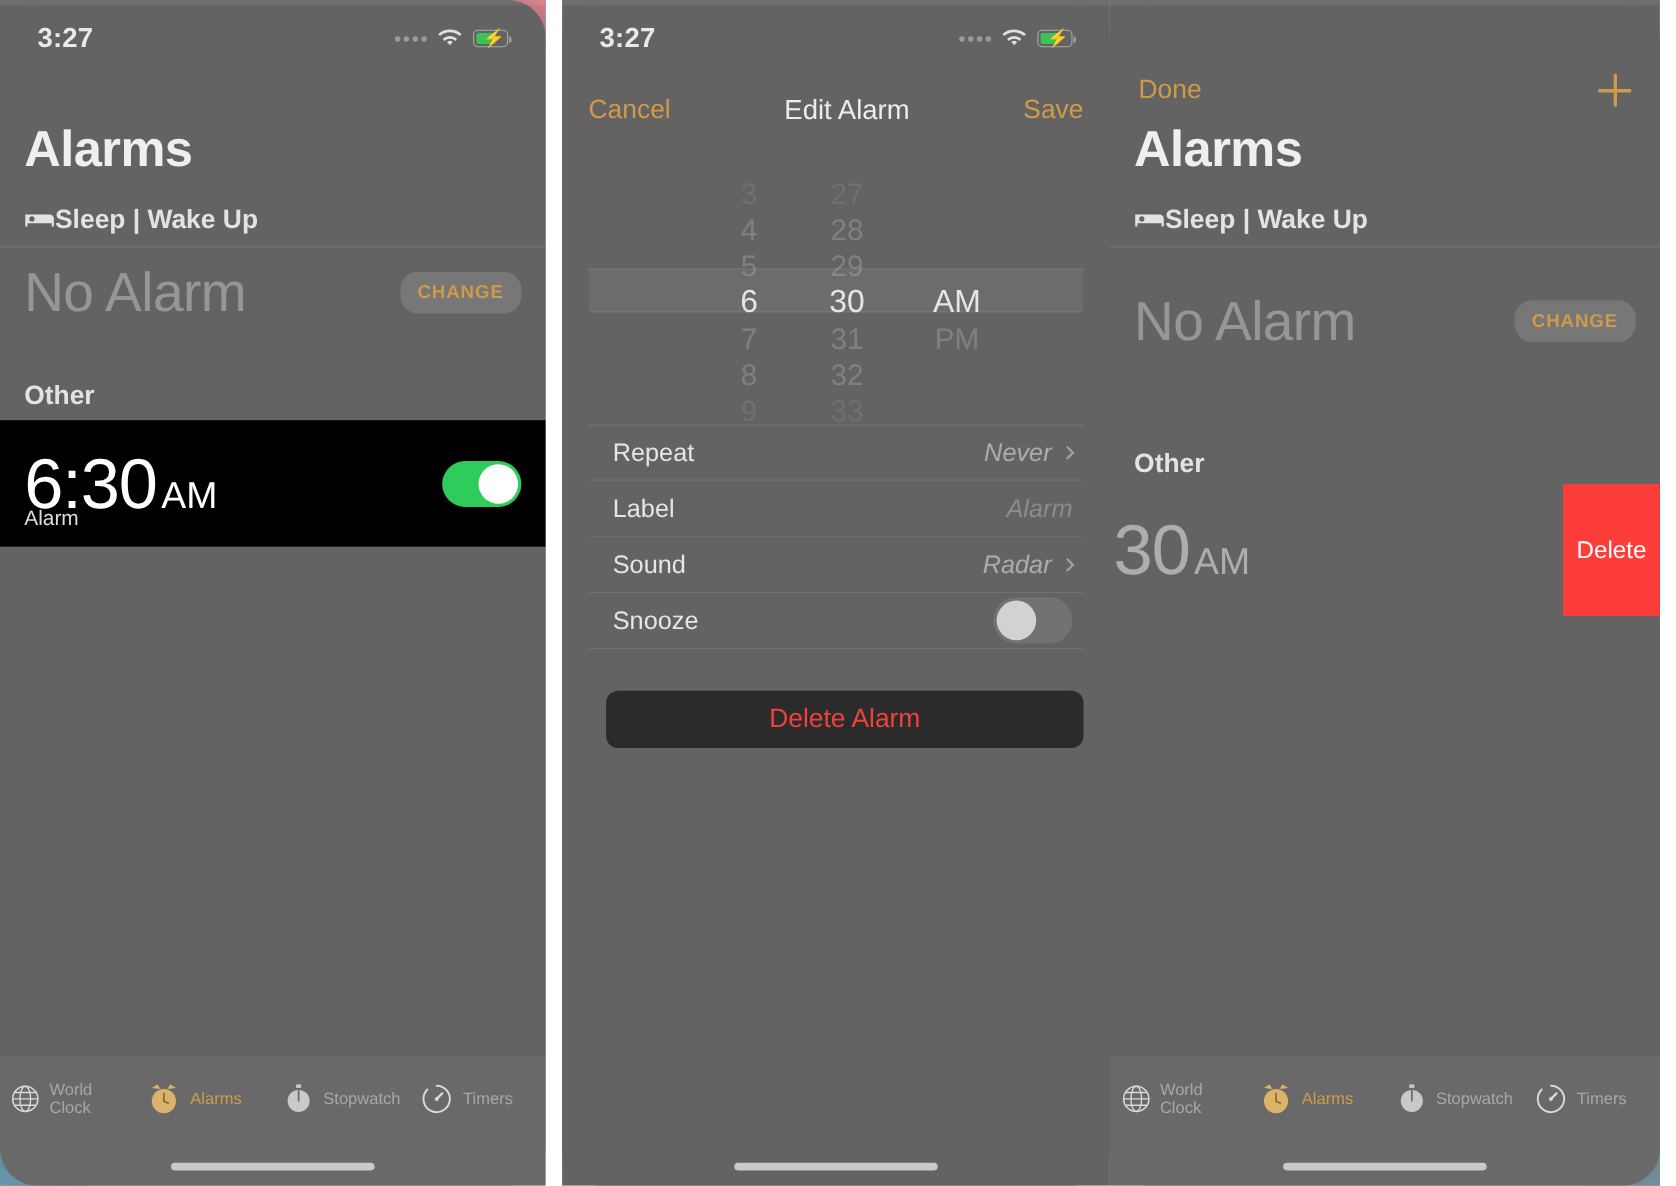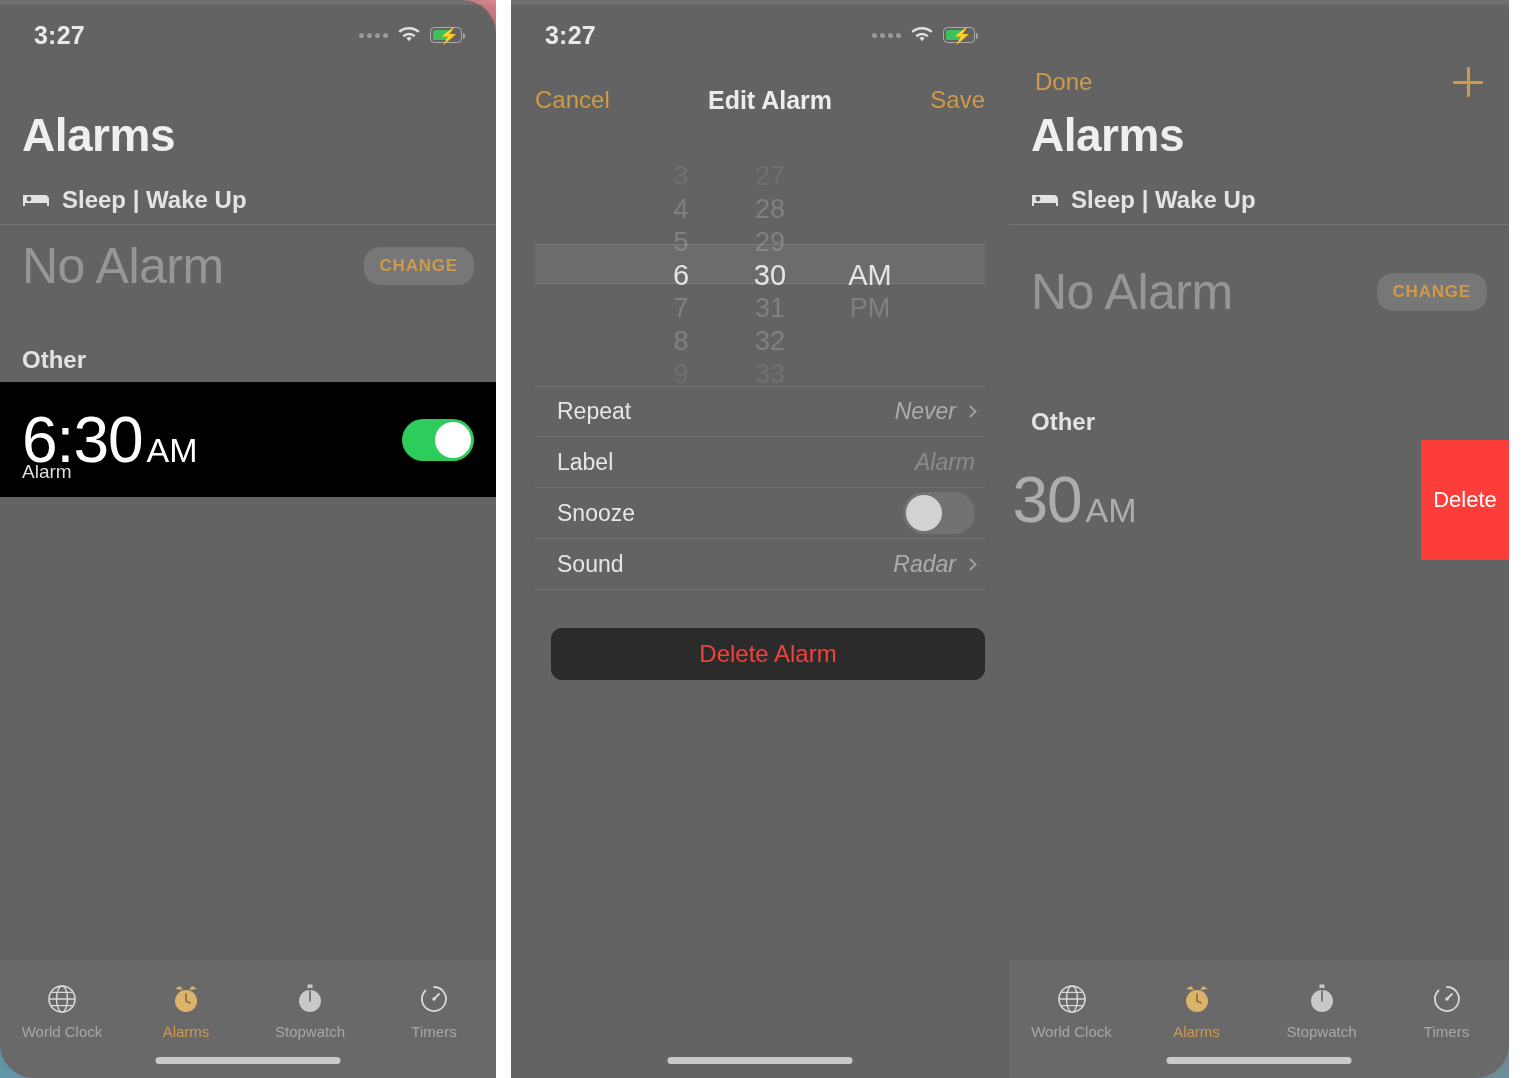--- a/index.html
+++ b/index.html
@@ -109,21 +109,21 @@
 
   .bigtitle {
     position: absolute; left: 22px; top: 108px;
     font-size: 46px; font-weight: 700; color: #efefef;
     letter-spacing: -0.5px;
   }
 
   
   .sleep-head {
     position: absolute; left: 22px; top: 186px;
-    display: flex; align-items: center; gap: 12px;
+    display: flex; align-items: center; gap: 0;
     font-size: 24px; font-weight: 600; color: #e3e3e3;
   }
   .bed-icon { width: 28px; height: 18px; display: block; }
   .rule {
     position: absolute; left: 0; right: 0; height: 1px;
     background: rgba(255,255,255,0.13);
   }
   .noalarm-row {
     position: absolute; left: 0; right: 0;
     display: flex; align-items: center; justify-content: space-between;
@@ -187,37 +187,37 @@
     font-size: 22px;
   }
 
   
   .tabbar {
     position: absolute; left: 0; right: 0; bottom: 0; height: 118px;
     background: rgba(255,255,255,0.04);
     display: flex; align-items: flex-start; justify-content: space-around;
     padding-top: 22px;
   }
-  .tab { display: flex; flex-direction: column; align-items: center; gap: 7px; width: 108px; }
+  .tab { display: flex; flex-direction: row; align-items: center; gap: 7px; width: 108px; }
   .tab .ticon { width: 34px; height: 34px; display: block; }
   .tab .tlabel { font-size: 15px; color: rgba(228,228,228,0.5); }
   .tab.active .tlabel { color: #cf9b49; }
   .home-ind {
     position: absolute; bottom: 14px; left: 50%; transform: translateX(-50%);
     width: 185px; height: 7px; border-radius: 4px;
     background: rgba(235,235,235,0.75);
   }
 
   
   .modal-nav {
     position: absolute; top: 76px; left: 0; right: 0; height: 48px;
     display: flex; align-items: center; justify-content: space-between;
     padding: 0 24px;
   }
-  .modal-nav .mid { font-size: 25px; font-weight: 700; color: #ececec; }
+  .modal-nav .mid { font-size: 25px; font-weight: 400; color: #ececec; }
   .modal-nav .side { font-size: 24px; color: #cf9b49; }
 
   .picker {
     position: absolute; left: 24px; right: 24px; top: 160px; height: 200px;
   }
   .picker .sel-band {
     position: absolute; left: 0; right: 0; top: 84px; height: 40px;
     background: rgba(255,255,255,0.06);
     border-top: 1px solid rgba(255,255,255,0.10);
     border-bottom: 1px solid rgba(255,255,255,0.10);
@@ -445,31 +445,31 @@
             <i class="chev"></i>
           </span>
         </div>
         <div class="srow">
           <span class="lbl">Label</span>
           <span class="val dim">
             <span>Alarm</span>
           </span>
         </div>
         <div class="srow">
-          <span class="lbl">Snooze</span>
-          <span class="switch-off">
-              <span class="knob"></span>
-            </span>
-        </div>
-        <div class="srow">
           <span class="lbl">Sound</span>
           <span class="val">
             <span>Radar</span>
             <i class="chev"></i>
           </span>
+        </div>
+        <div class="srow">
+          <span class="lbl">Snooze</span>
+          <span class="switch-off">
+              <span class="knob"></span>
+            </span>
         </div>
       </div>
 
       <div class="delete-btn">Delete Alarm</div>
 
       <div class="home-ind"></div>
     </div>
   </div>
 
   <div class="panel" id="panel3">

